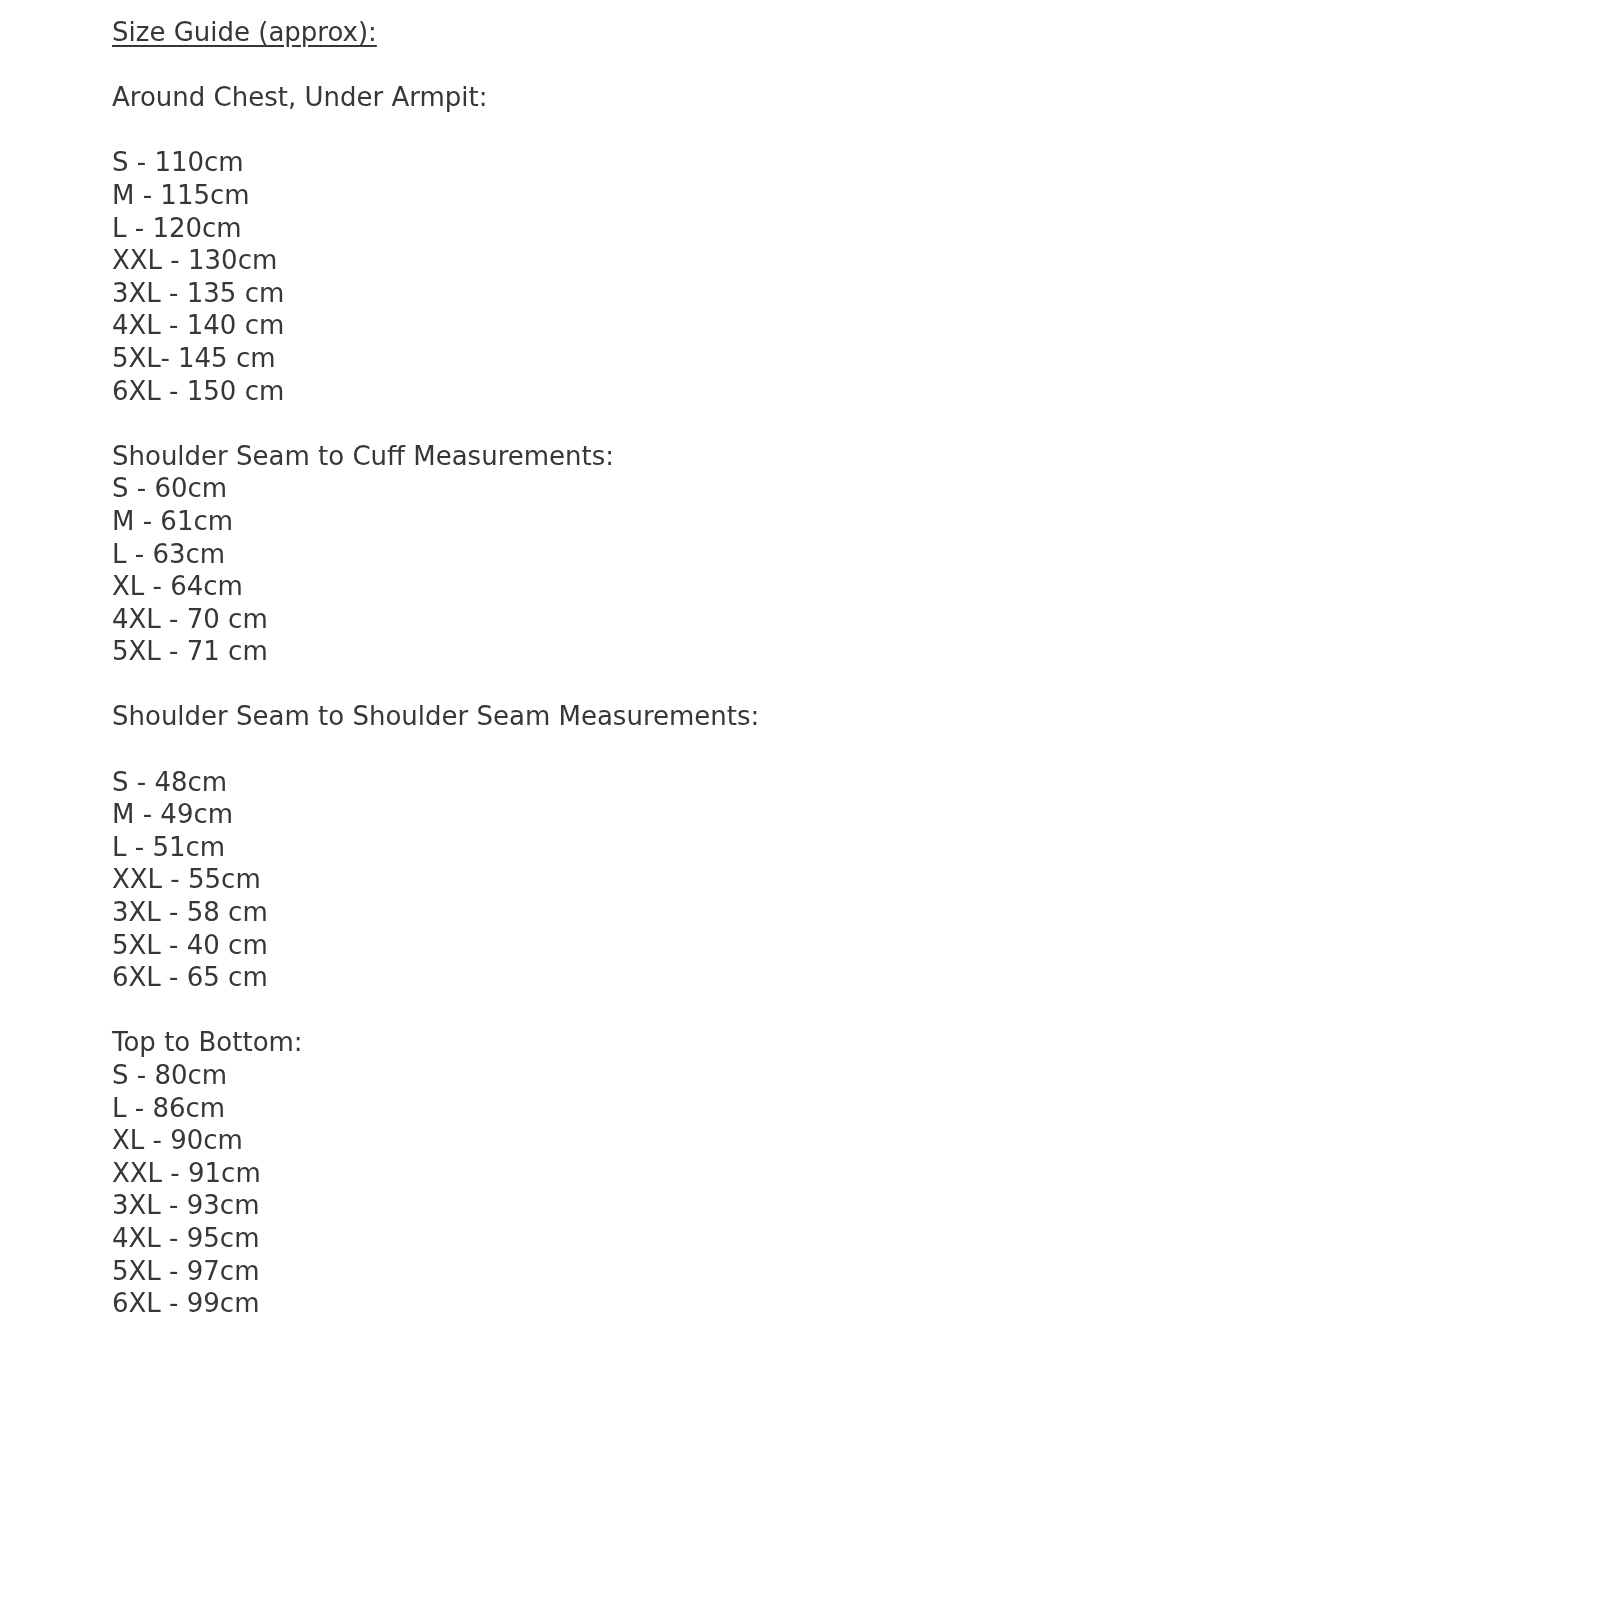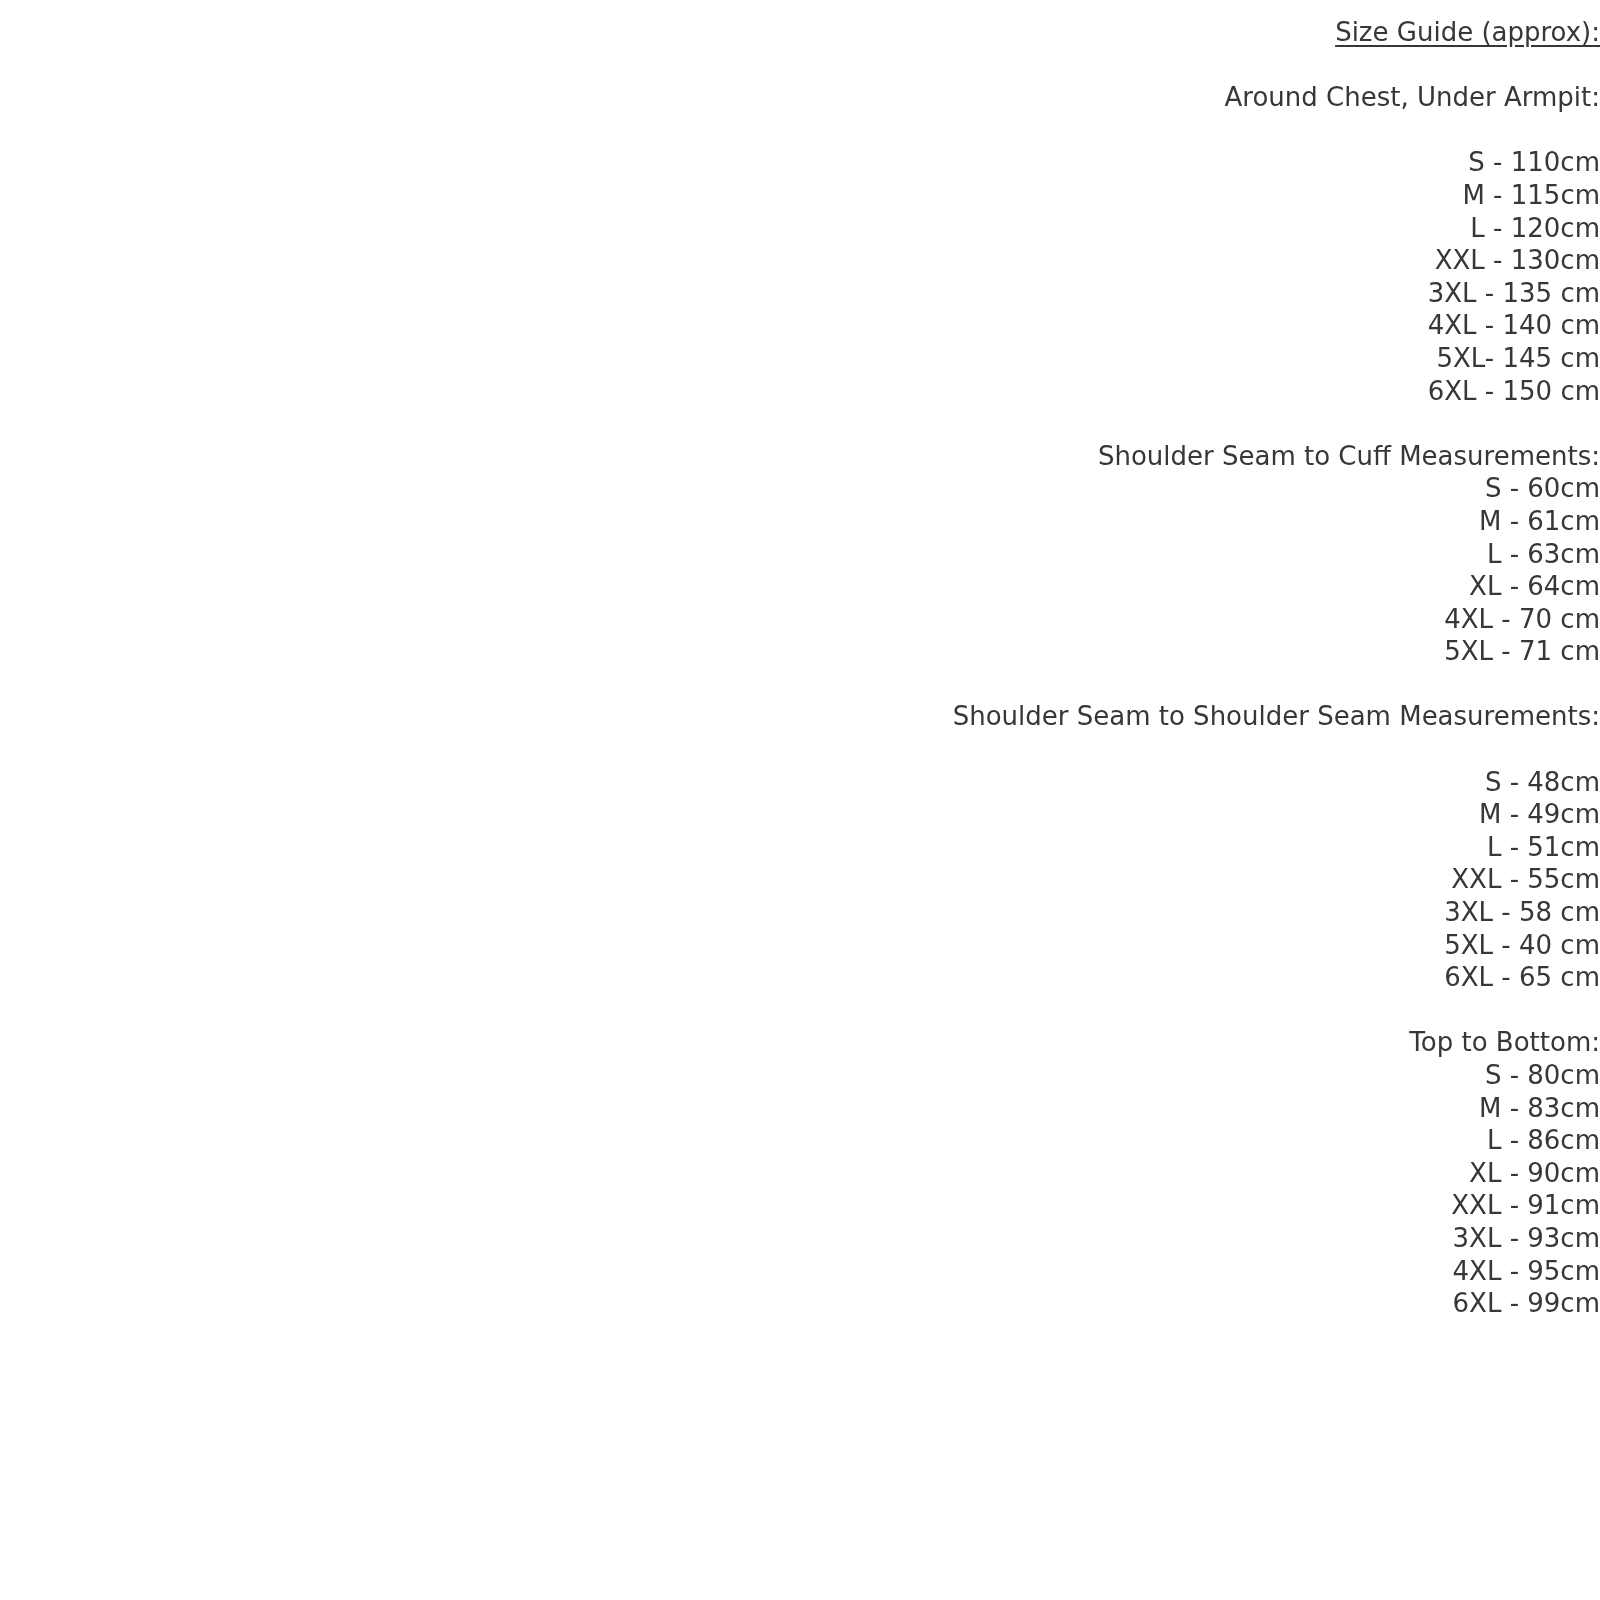--- a/index.html
+++ b/index.html
@@ -5,22 +5,22 @@
   html, body {
     margin: 0;
     padding: 0;
     background: #ffffff;
   }
   .page {
     width: 1600px;
     height: 1600px;
     box-sizing: border-box;
     padding-top: 16px;
-    padding-left: 40px; 
-    text-align: right;
+    padding-left: 112px; 
+    text-align: left;
     font-family: "DejaVu Sans", "Liberation Sans", sans-serif;
     font-size: 26px;
     line-height: 32.6px;
     color: #373737;
     overflow: hidden;
     -webkit-font-smoothing: antialiased;
   }
   .line {
     min-height: 32.6px;
     white-space: pre;
@@ -64,21 +64,21 @@
       <div class="line item">S - 48cm</div>
       <div class="line item">M - 49cm</div>
       <div class="line item">L - 51cm</div>
       <div class="line item">XXL - 55cm</div>
       <div class="line item">3XL - 58 cm</div>
       <div class="line item">5XL - 40 cm</div>
       <div class="line item">6XL - 65 cm</div>
       <div class="line blank"></div>
       <div class="line heading">Top to Bottom:</div>
       <div class="line item">S - 80cm</div>
-      <div class="line item">M - 83cm</div>
       <div class="line item">L - 86cm</div>
       <div class="line item">XL - 90cm</div>
       <div class="line item">XXL - 91cm</div>
       <div class="line item">3XL - 93cm</div>
       <div class="line item">4XL - 95cm</div>
+      <div class="line item">5XL - 97cm</div>
       <div class="line item">6XL - 99cm</div>
     </div>
 </div>
 
 </body></html>

